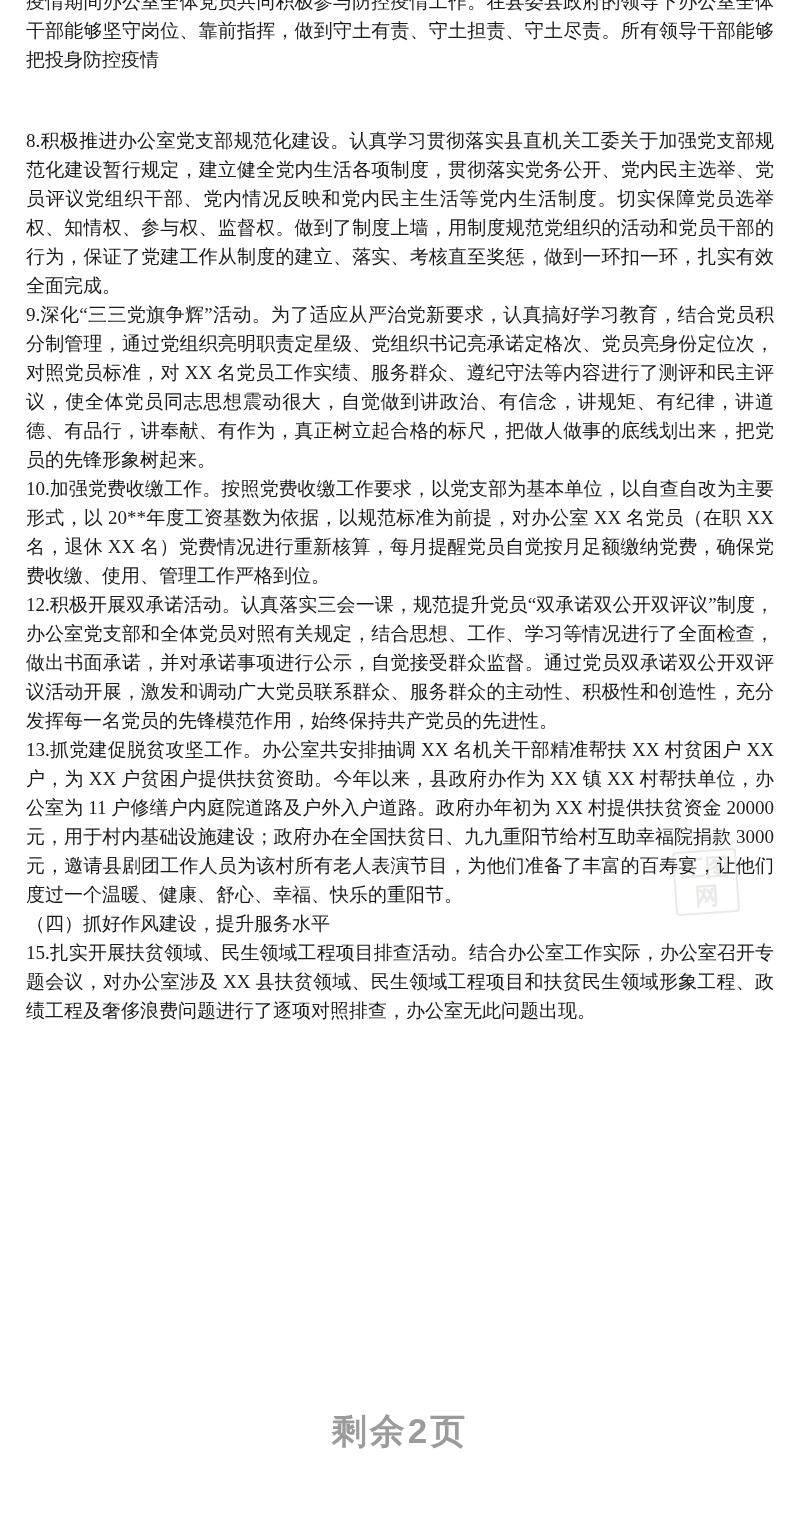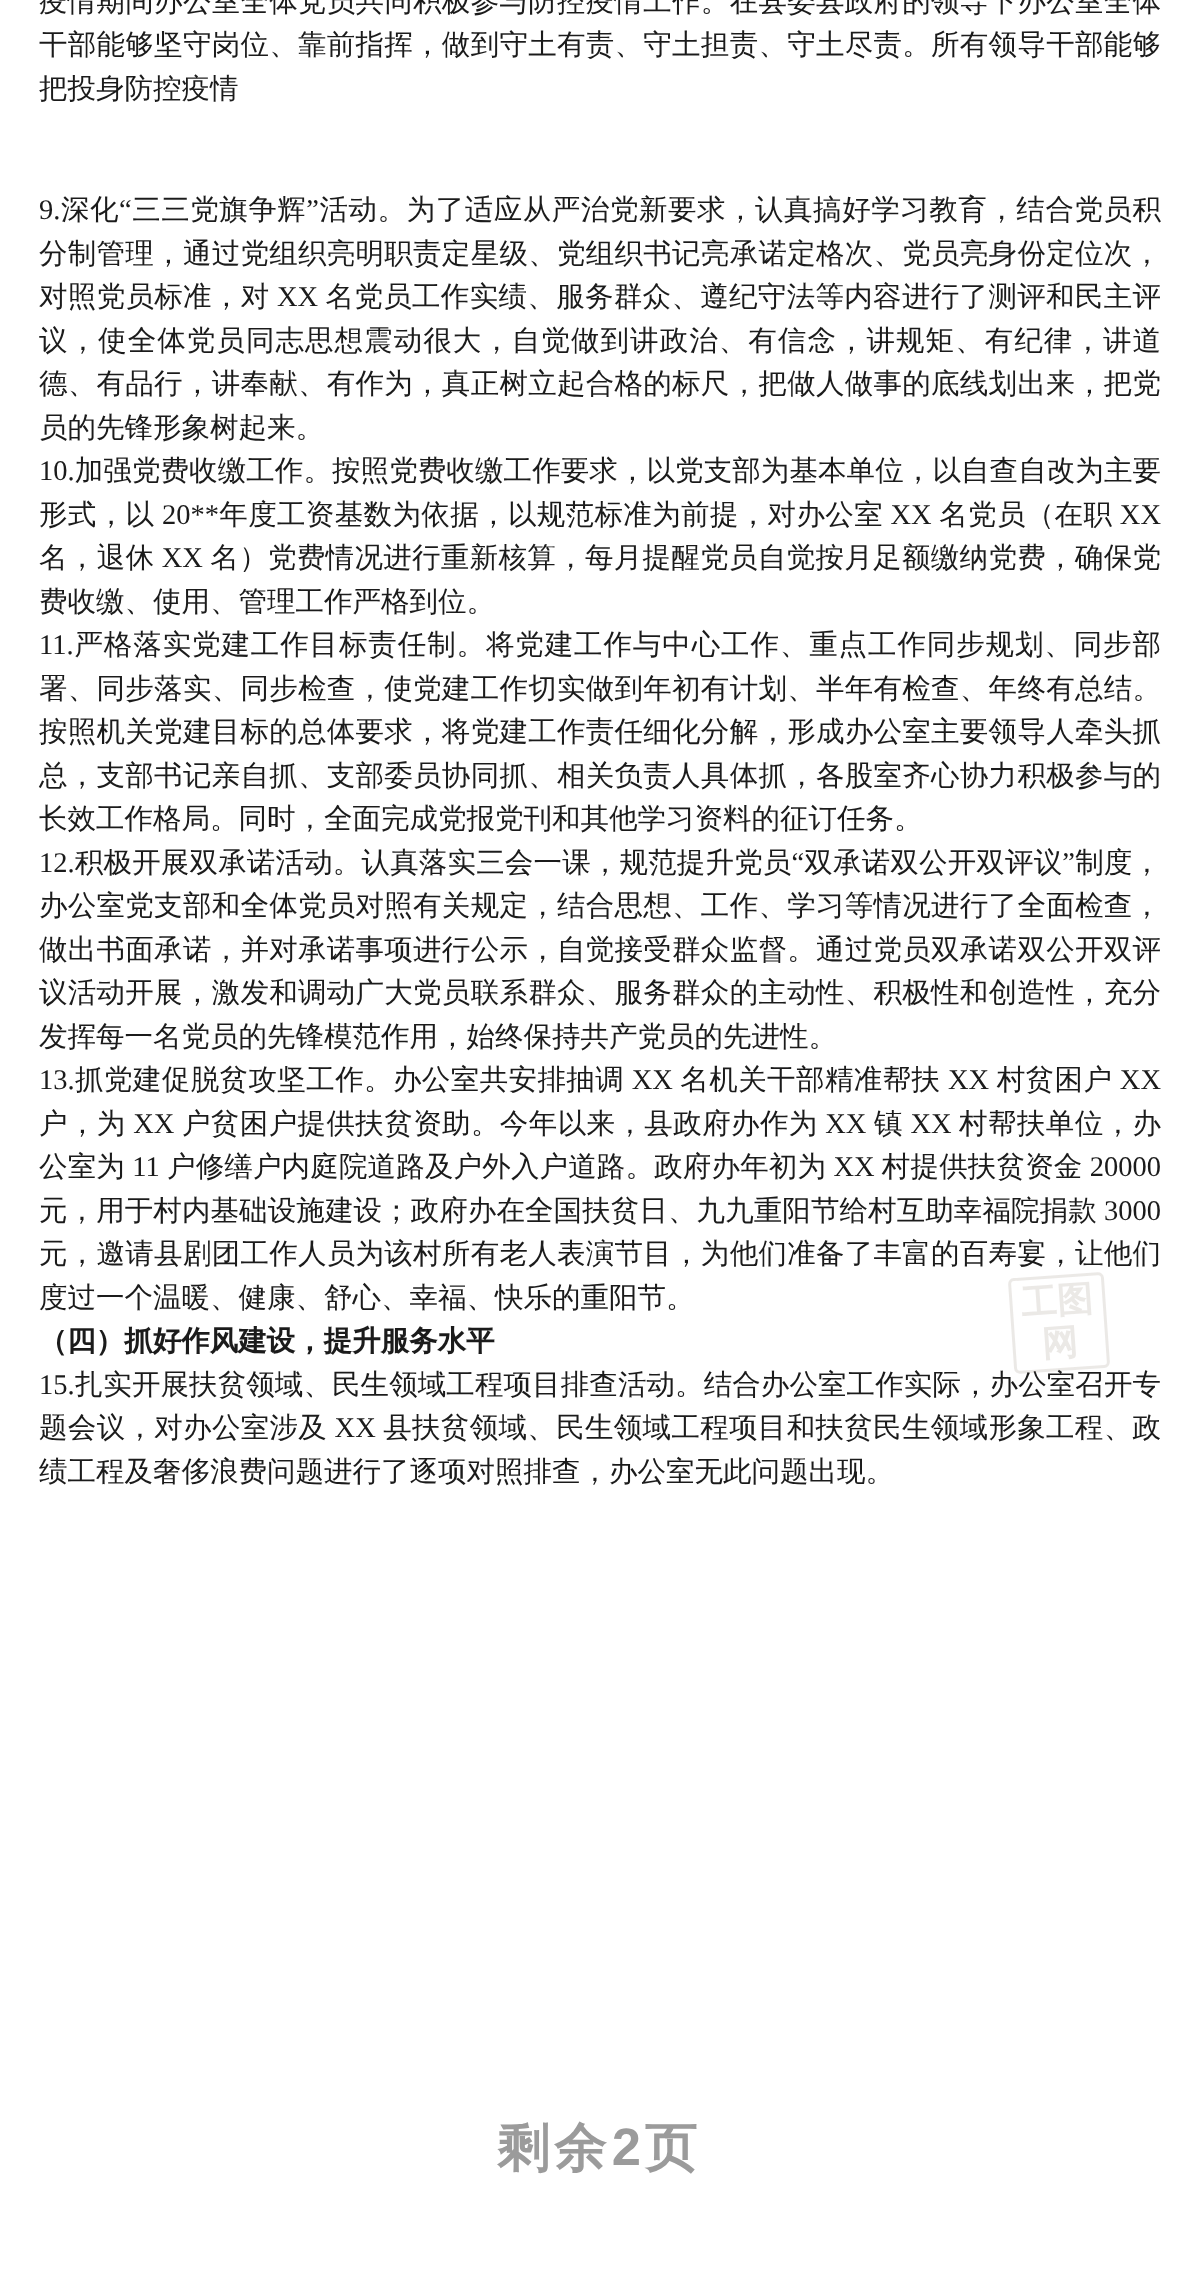--- a/index.html
+++ b/index.html
@@ -27,21 +27,21 @@
     color: #1b1b1b;
     word-break: break-all;
   }
   p.doc.clipped {
     margin-top: -13px;
   }
   .page-gap {
     height: 52px;
   }
   p.doc.section-heading {
-    font-weight: bold;
+    font-weight: normal;
   }
   .footer-banner {
     position: absolute;
     top: 1408px;
     left: 0;
     width: 800px;
     display: flex;
     justify-content: center;
     align-items: baseline;
     gap: 56px;
@@ -79,26 +79,26 @@
 </head>
 <body>
 
 <div class="page">
 
   <p class="doc clipped">疫情期间办公室全体党员共同积极参与防控疫情工作。在县委县政府的领导下办公室全体干部能够坚守岗位、靠前指挥，做到守土有责、守土担责、守土尽责。所有领导干部能够把投身防控疫情</p>
 
   <div class="page-gap"></div>
 
 
+  <p class="doc">8.积极推进办公室党支部规范化建设。认真学习贯彻落实县直机关工委关于加强党支部规范化建设暂行规定，建立健全党内生活各项制度，贯彻落实党务公开、党内民主选举、党员评议党组织干部、党内情况反映和党内民主生活等党内生活制度。切实保障党员选举权、知情权、参与权、监督权。做到了制度上墙，用制度规范党组织的活动和党员干部的行为，保证了党建工作从制度的建立、落实、考核直至奖惩，做到一环扣一环，扎实有效全面完成。</p>
 
   <p class="doc">9.深化“三三党旗争辉”活动。为了适应从严治党新要求，认真搞好学习教育，结合党员积分制管理，通过党组织亮明职责定星级、党组织书记亮承诺定格次、党员亮身份定位次，对照党员标准，对 XX 名党员工作实绩、服务群众、遵纪守法等内容进行了测评和民主评议，使全体党员同志思想震动很大，自觉做到讲政治、有信念，讲规矩、有纪律，讲道德、有品行，讲奉献、有作为，真正树立起合格的标尺，把做人做事的底线划出来，把党员的先锋形象树起来。</p>
 
   <p class="doc">10.加强党费收缴工作。按照党费收缴工作要求，以党支部为基本单位，以自查自改为主要形式，以 20**年度工资基数为依据，以规范标准为前提，对办公室 XX 名党员（在职 XX 名，退休 XX 名）党费情况进行重新核算，每月提醒党员自觉按月足额缴纳党费，确保党费收缴、使用、管理工作严格到位。</p>
 
-  <p class="doc">11.严格落实党建工作目标责任制。将党建工作与中心工作、重点工作同步规划、同步部署、同步落实、同步检查，使党建工作切实做到年初有计划、半年有检查、年终有总结。按照机关党建目标的总体要求，将党建工作责任细化分解，形成办公室主要领导人牵头抓总，支部书记亲自抓、支部委员协同抓、相关负责人具体抓，各股室齐心协力积极参与的长效工作格局。同时，全面完成党报党刊和其他学习资料的征订任务。</p>
 
   <p class="doc">12.积极开展双承诺活动。认真落实三会一课，规范提升党员“双承诺双公开双评议”制度，办公室党支部和全体党员对照有关规定，结合思想、工作、学习等情况进行了全面检查，做出书面承诺，并对承诺事项进行公示，自觉接受群众监督。通过党员双承诺双公开双评议活动开展，激发和调动广大党员联系群众、服务群众的主动性、积极性和创造性，充分发挥每一名党员的先锋模范作用，始终保持共产党员的先进性。</p>
 
   <p class="doc">13.抓党建促脱贫攻坚工作。办公室共安排抽调 XX 名机关干部精准帮扶 XX 村贫困户 XX 户，为 XX 户贫困户提供扶贫资助。今年以来，县政府办作为 XX 镇 XX 村帮扶单位，办公室为 11 户修缮户内庭院道路及户外入户道路。政府办年初为 XX 村提供扶贫资金 20000 元，用于村内基础设施建设；政府办在全国扶贫日、九九重阳节给村互助幸福院捐款 3000 元，邀请县剧团工作人员为该村所有老人表演节目，为他们准备了丰富的百寿宴，让他们度过一个温暖、健康、舒心、幸福、快乐的重阳节。</p>
 
 
   <p class="doc section-heading">（四）抓好作风建设，提升服务水平</p>
 
   <p class="doc">15.扎实开展扶贫领域、民生领域工程项目排查活动。结合办公室工作实际，办公室召开专题会议，对办公室涉及 XX 县扶贫领域、民生领域工程项目和扶贫民生领域形象工程、政绩工程及奢侈浪费问题进行了逐项对照排查，办公室无此问题出现。</p>
 

